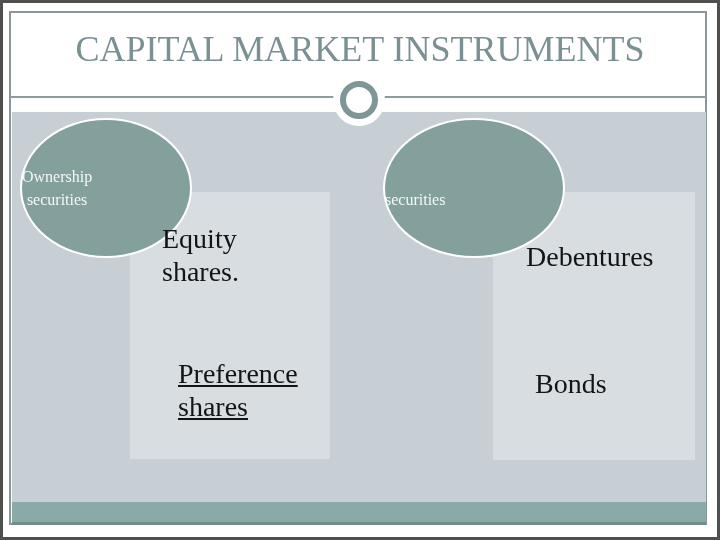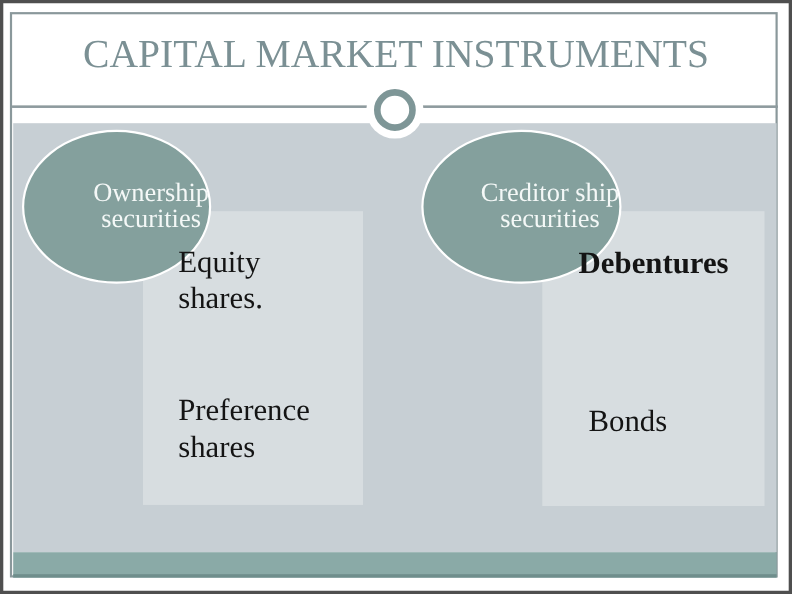--- a/index.html
+++ b/index.html
@@ -46,33 +46,33 @@
     border:6px solid #7e9697;background:#ffffff;
   }
   .box{
     position:absolute;background:#d7dde0;
   }
   .box-left{left:130px;top:192px;width:200px;height:267px;}
   .box-right{left:493px;top:192px;width:202px;height:268px;}
   .ellipse{
     position:absolute;width:168px;height:136px;border-radius:50%;
     background:#84a09d;border:2px solid #ffffff;
-    display:flex;align-items:center;justify-content:flex-end;
+    display:flex;align-items:center;justify-content:flex-start;
     text-align:center;
-    color:#f4f8f7;font-size:24px;line-height:23px;
+    color:#f4f8f7;font-size:16px;line-height:23px;
   }
   .ellipse-left{left:20px;top:118px;}
   .ellipse-right{left:383px;top:118px;width:178px;}
   .box-text{
     position:absolute;
     color:#141414;font-size:28px;line-height:33px;
   }
   .t-equity{left:162px;top:222px;width:150px;font-family:Liberation Serif, serif;}
-  .t-preference{left:162px;top:357px;width:160px;}
-  .t-debentures{left:526px;top:223px;width:170px;font-weight:bold;}
+  .t-preference{left:178px;top:357px;width:160px;text-decoration:underline;}
+  .t-debentures{left:526px;top:240px;width:170px;}
   .t-bonds{left:524px;top:367px;width:170px;margin-left:11px;}
 </style>
 </head>
 <body>
 
 <div class="slide">
 
   <div class="frame"></div>
 
   <h1 class="title">CAPITAL MARKET INSTRUMENTS</h1>
@@ -94,21 +94,21 @@
 
   <div class="ellipse ellipse-left">
     <div>
       <span>Ownership</span><br>
       <span>securities</span>
     </div>
   </div>
 
   <div class="ellipse ellipse-right">
     <div>
-      <span>Creditor ship</span><br>
+      <br>
       <span>securities</span>
     </div>
   </div>
 
   <div class="box-text t-equity">Equity shares.</div>
   <div class="box-text t-preference">Preference shares</div>
   <div class="box-text t-debentures">Debentures</div>
   <div class="box-text t-bonds">Bonds</div>
 
 </div>

